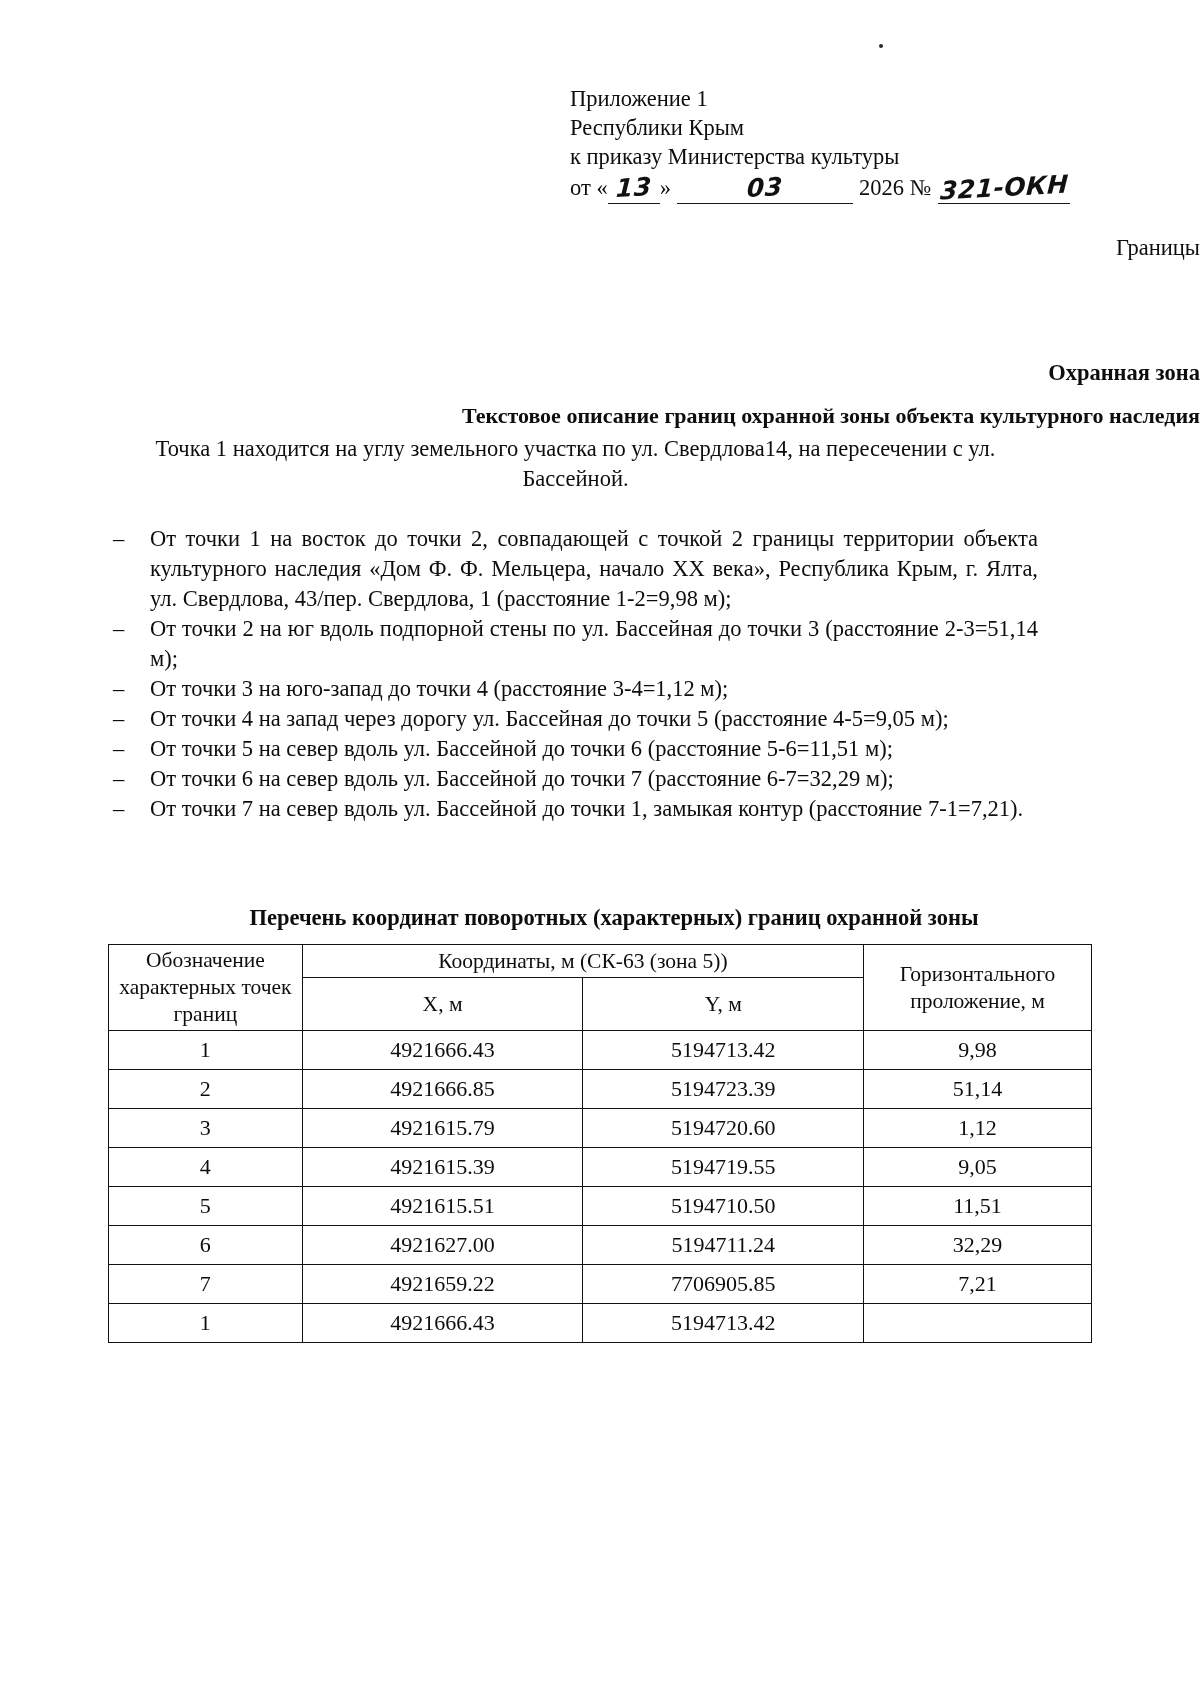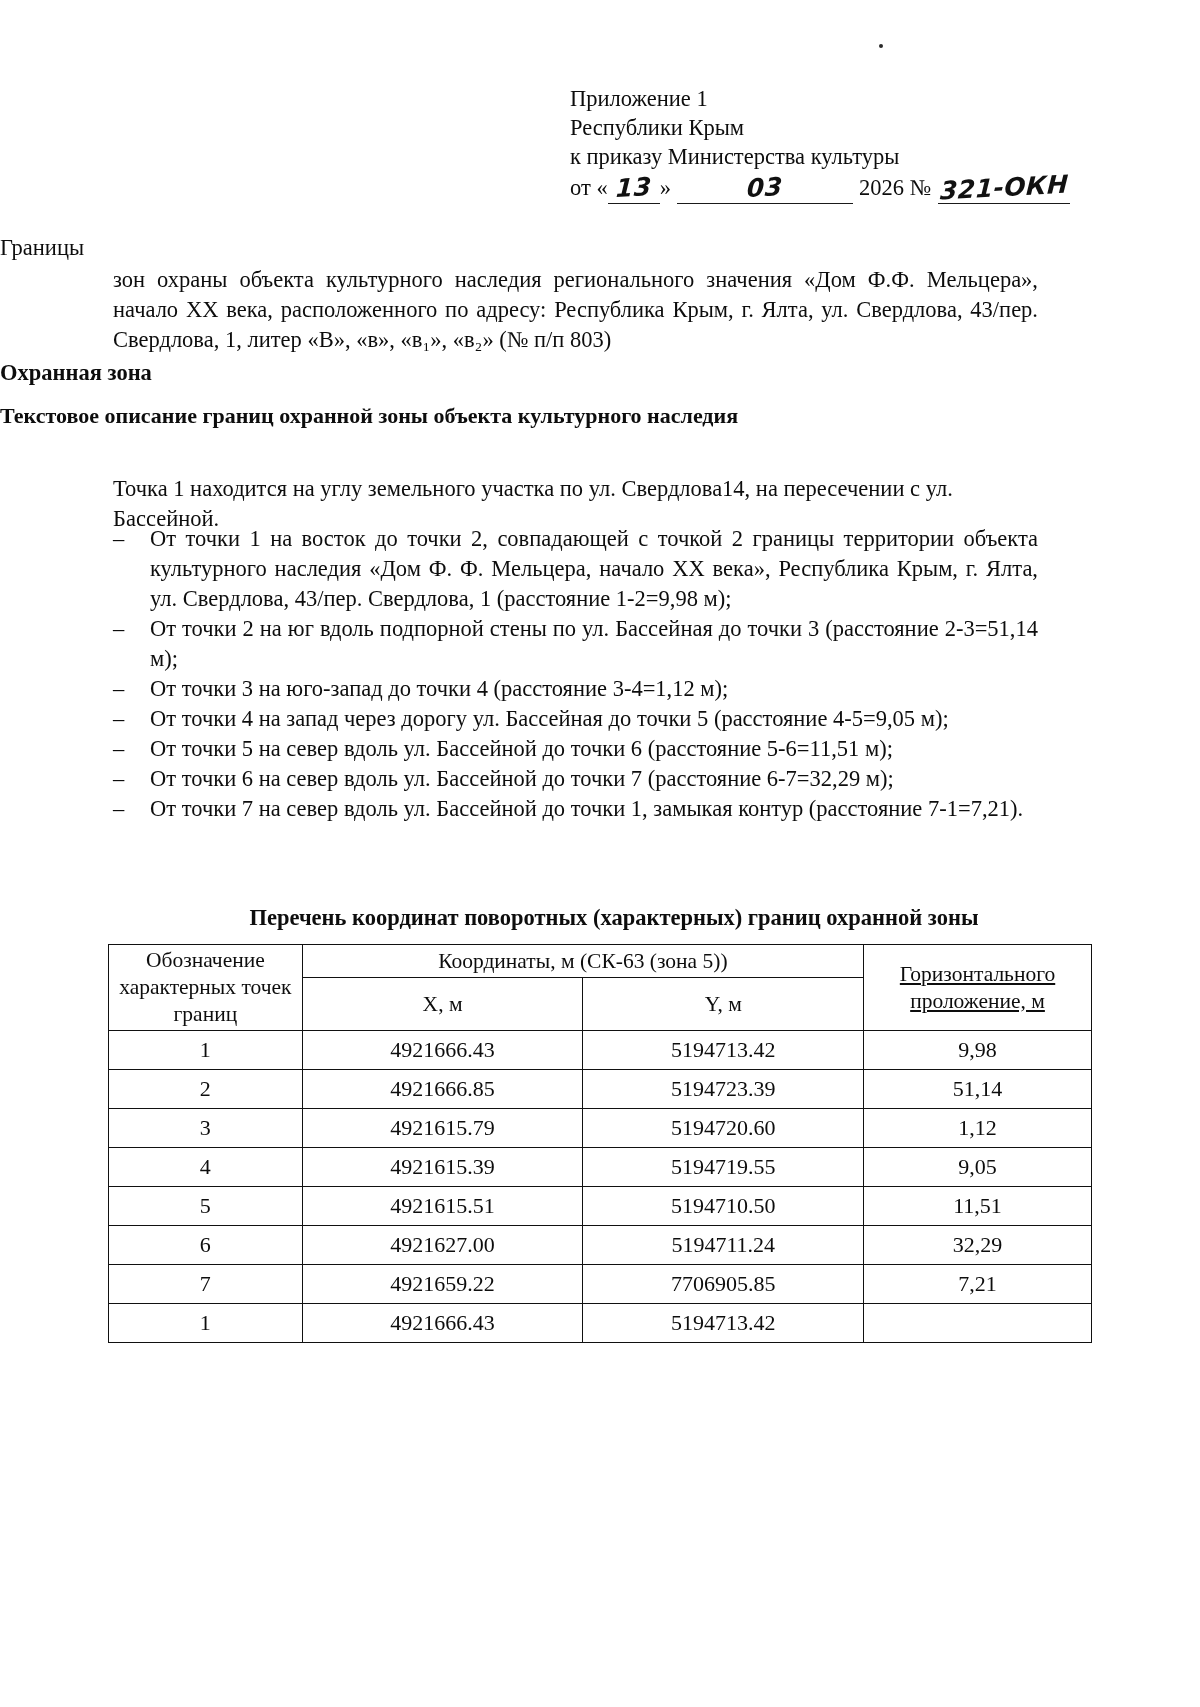--- a/index.html
+++ b/index.html
@@ -74,36 +74,36 @@
   }
   .slot-day { width: 46px; }
   .slot-month { width: 170px; margin: 0 6px; }
   .slot-num { width: 126px; margin-left: 7px; }
 
   
   .center-title {
     position: absolute;
     left: 0;
     width: 1200px;
-    text-align: left;
+    text-align: right;
     font-size: 22.5px;
   }
   .center-title.bold { font-weight: bold; }
 
   
   .para {
     position: absolute;
     left: 113px;
     width: 925px;
     font-size: 22.5px;
     line-height: 30px;
     text-align: justify;
     text-justify: inter-word;
   }
-  .para.nojust { text-align: left; margin-top: 40px; }
+  .para.nojust { text-align: center; }
 
   
   .bullets {
     position: absolute;
     left: 113px;
     width: 925px;
     font-size: 22.5px;
     line-height: 30px;
   }
   .bullet-row {
@@ -155,21 +155,20 @@
   th.col-desig {
     width: 190px;
     line-height: 28px;
   }
   th.col-coords {
     line-height: 28px;
   }
   th.col-horiz {
     width: 224px;
     line-height: 28px;
-    text-decoration: underline;
   }
   th.sub-x, th.sub-y {
     font-weight: bold;
     height: 48px;
   }
   th.sub-x { width: 285px; }
   th.sub-y { width: 285px; }
   table.coords td {
     height: 34px;
     font-size: 22px;
@@ -192,21 +191,20 @@
         </span><span>»</span><span class="ul-slot slot-month">
           <span class="hand">03</span>
         </span><span>2026</span>&nbsp;<span>№</span><span class="ul-slot slot-num">
           <span class="hand">321-ОКН</span>
         </span>
     </div>
   </div>
 
   <div class="center-title" style="top:235px;">Границы</div>
 
-  <div class="para" style="top:265px;">зон охраны объекта культурного наследия регионального значения «Дом Ф.Ф. Мельцера», начало XX века, расположенного по адресу: Республика Крым, г. Ялта, ул. Свердлова, 43/пер. Свердлова, 1, литер «В», «в», «в₁», «в₂» (№ п/п 803)</div>
 
   <div class="center-title bold" style="top:360px;">Охранная зона</div>
 
   <div class="center-title bold" style="top:403px; font-size:22px;">Текстовое описание границ охранной зоны объекта культурного наследия</div>
 
   <div class="para nojust" style="top:434px;">Точка 1 находится на углу земельного участка по ул. Свердлова14, на пересечении с ул. Бассейной.</div>
 
 
   <div class="bullets" style="top:524px;">
     <div class="bullet-row">

